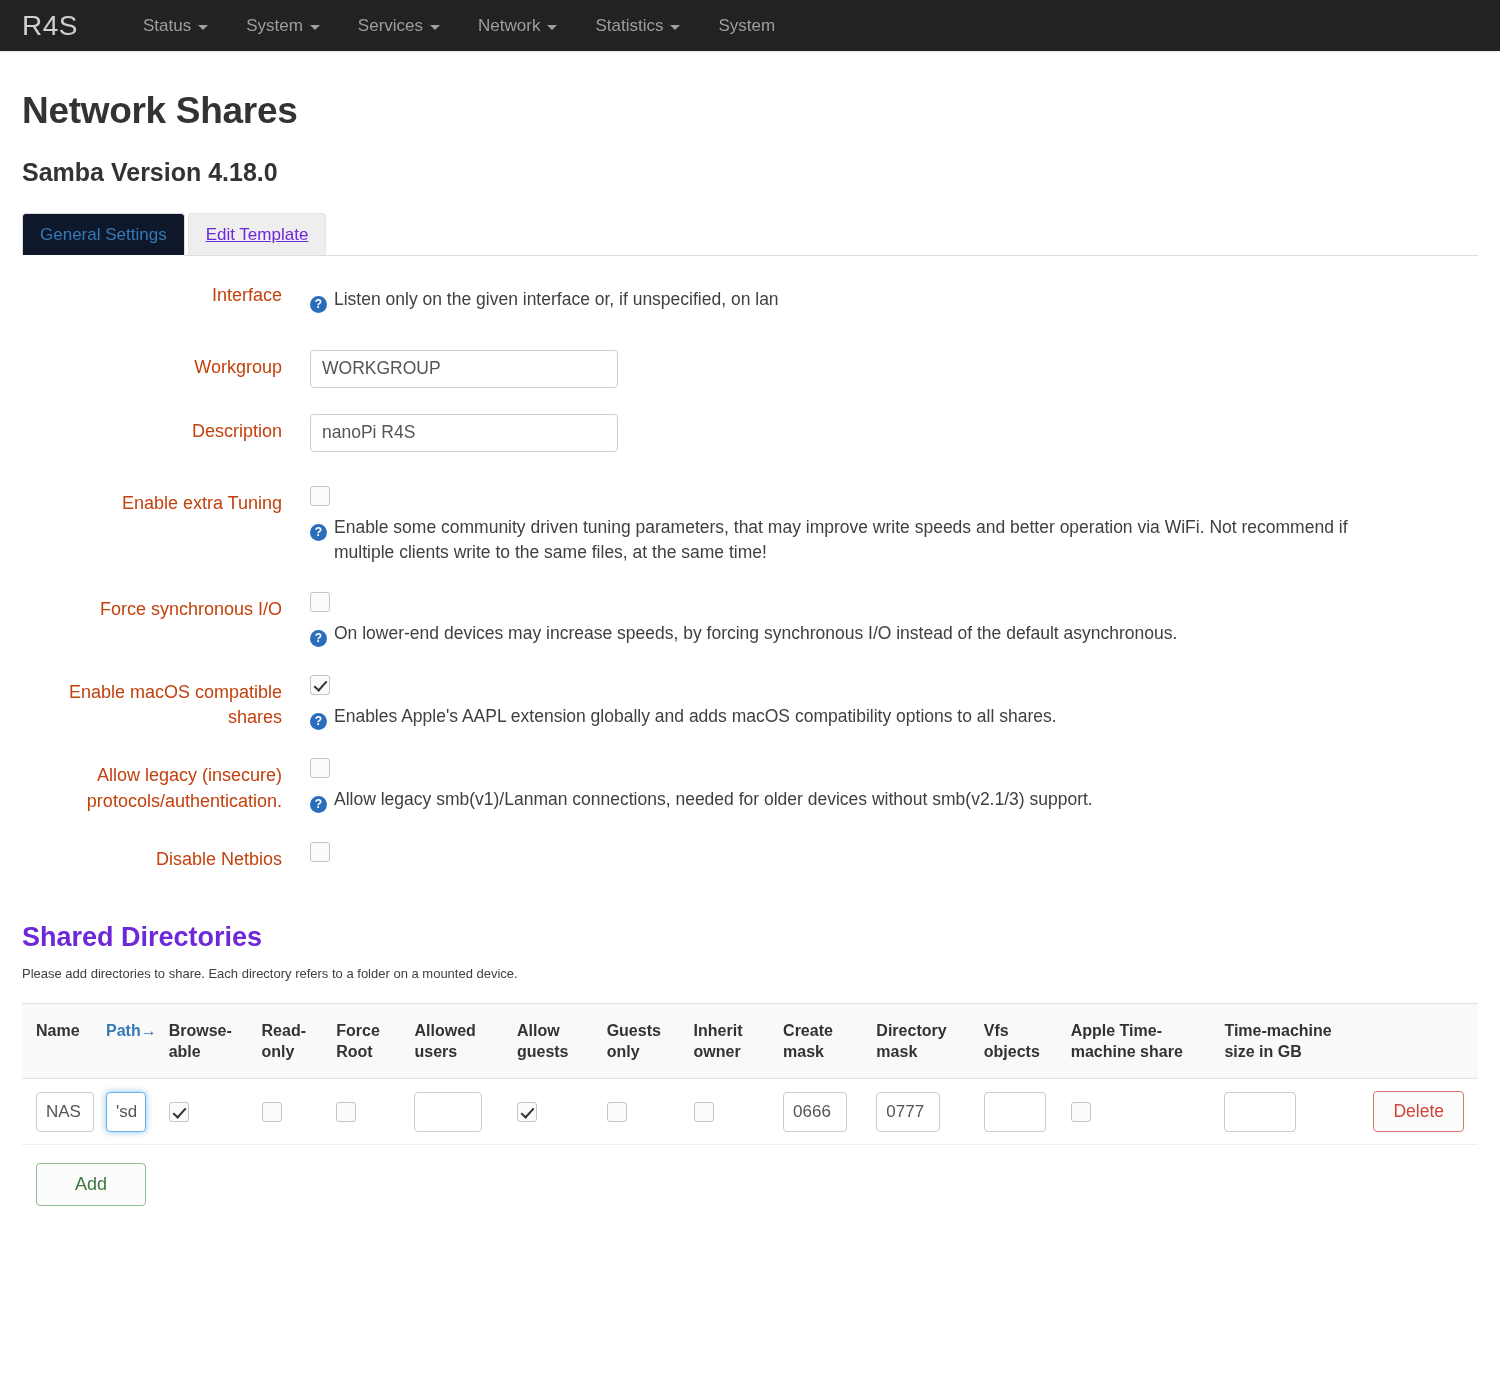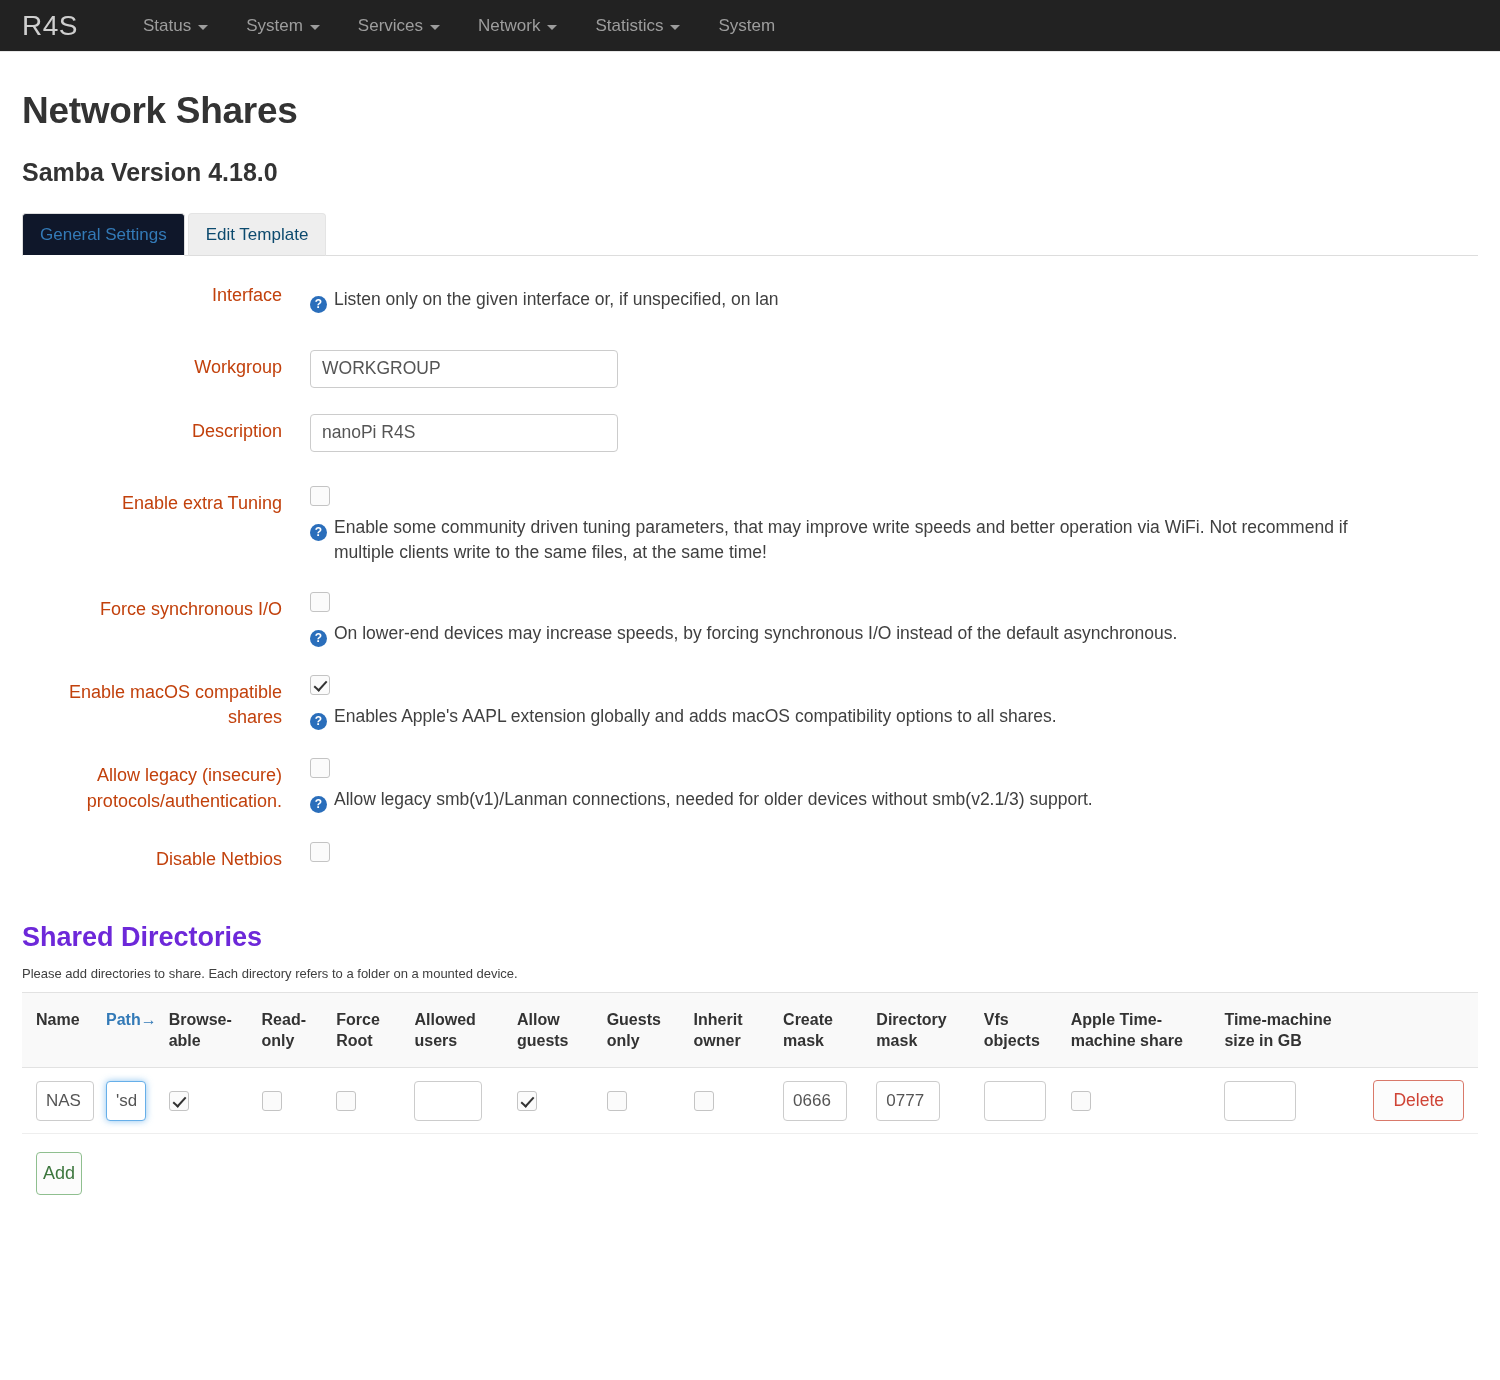--- a/index.html
+++ b/index.html
@@ -84,21 +84,21 @@
     margin-bottom: -1px;
     cursor: pointer;
     line-height: 1.2;
   }
   .tab.active {
     background: #0f172a;
     border-color: #dddddd;
     border-bottom-color: #ffffff;
     color: #337ab7;
   }
-  .tab.inactive { color: #0c4a6e; border-color: #e4e4e4; border-bottom-color: #dddddd; }
+  .tab.inactive { color: #6d28d9; border-color: #e4e4e4; border-bottom-color: #dddddd; text-decoration: underline; }
 
   
   .form { padding-top: 18px; }
   .frow {
     display: flex;
     align-items: flex-start;
     margin-bottom: 0;
   }
   .flabel {
     width: 288px;
@@ -223,21 +223,21 @@
   }
   .section-desc {
     font-size: 13px;
     color: #404040;
     margin-top: 13px;
   }
 
   .tbl {
     width: 100%;
     border-collapse: collapse;
-    margin-top: 11px;
+    margin-top: 22px;
     font-size: 16px;
   }
   .tbl thead tr { background: #f9f9f9; }
   .tbl th {
     text-align: left;
     font-weight: bold;
     color: #333333;
     padding: 16px 6px 16px 6px;
     vertical-align: top;
     border-top: 1px solid #e2e2e2;
@@ -281,21 +281,21 @@
     cursor: pointer;
     font-family: "Liberation Sans", sans-serif;
     white-space: nowrap;
   }
   .btn-add {
     border: 1px solid #8fbf8f;
     color: #3c763d;
     background: #fcfcfc;
     border-radius: 4px;
     font-size: 18px;
-    padding: 10px 6px;
+    padding: 10px 38px;
     cursor: pointer;
     font-family: "Liberation Sans", sans-serif;
     margin-top: 18px;
     margin-left: 14px;
   }
   .td-right { text-align: right; padding-right: 14px !important; }
 </style>
 </head>
 <body>
 

